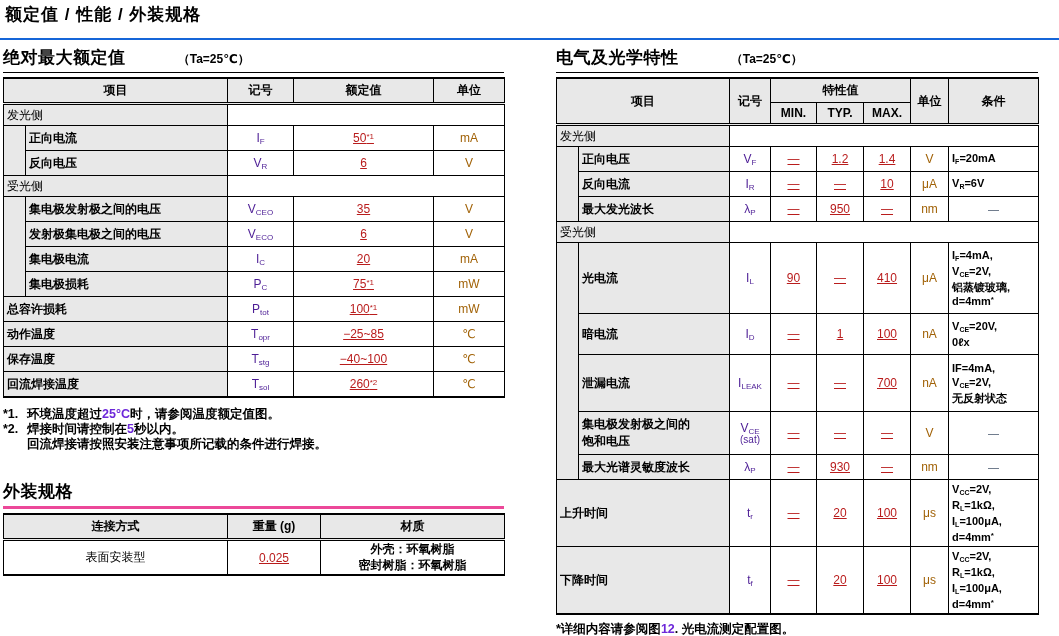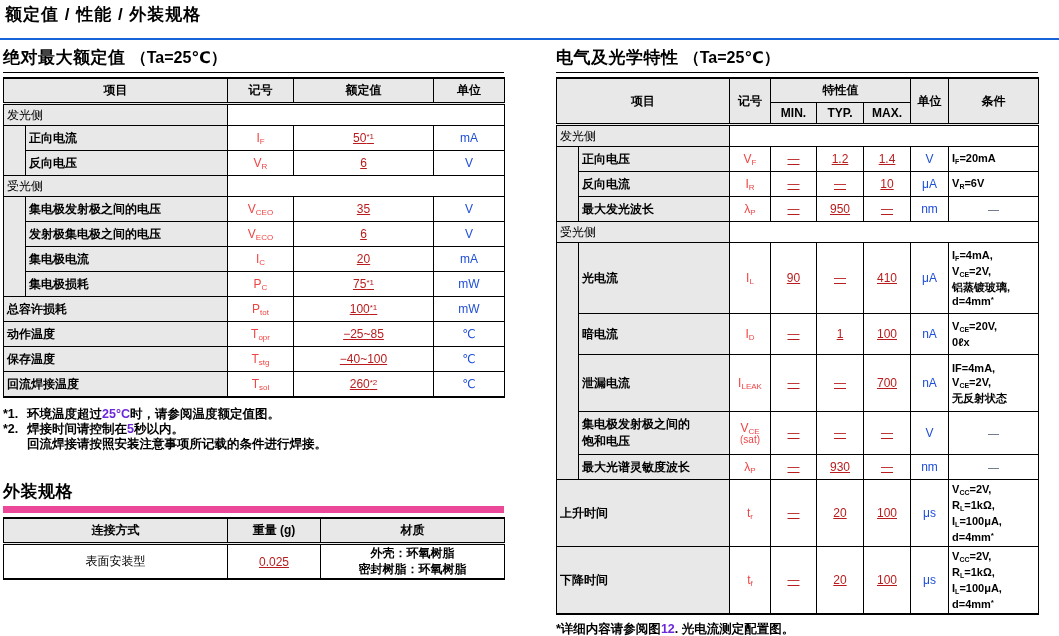--- a/index.html
+++ b/index.html
@@ -6,53 +6,53 @@
   body{
     width:1059px;height:636px;position:relative;background:#fff;
     font-family:"Liberation Sans","DejaVu Sans",sans-serif;color:#000;
     overflow:hidden;
   }
   .page-title{position:absolute;left:5px;top:3px;font-size:17px;font-weight:bold;letter-spacing:1px;}
   .title-rule{position:absolute;left:0;top:38px;width:1059px;height:2px;background:#1565D8;}
   .col-left{position:absolute;left:3px;top:44px;width:501px;}
   .col-right{position:absolute;left:556px;top:44px;width:482px;}
   .sec-heading{font-size:17px;font-weight:bold;border-bottom:1px solid #000;padding:2px 0 3px 0;margin-bottom:4px;letter-spacing:0.5px;}
-  .sec-heading .cond{font-size:16px;letter-spacing:0;}
+  .sec-heading .cond{font-size:12px;letter-spacing:0;margin-left:47px;}
   table{border-collapse:collapse;width:100%;table-layout:fixed;
         border-top:2px solid #000;border-bottom:2px solid #000;
         border-left:1px solid #000;border-right:1px solid #000;}
   th,td{border:1px solid #000;font-size:12px;padding:1px 3px;vertical-align:middle;}
   th{background:#E8E8E8;font-weight:bold;text-align:center;padding:3px 2px;}
   .dbl{border-bottom:3px double #000;}
   .strip{background:#E8E8E8;padding:0;}
   .lbl{background:#E8E8E8;font-weight:bold;text-align:left;}
   .seclbl{background:#E8E8E8;font-weight:normal;text-align:left;}
   .val{color:#b91c1c;text-align:center;text-decoration:underline;}
-  .unit{color:#1d4ed8;text-align:center;}
-  .sym{color:#ef4444;text-align:center;}
+  .unit{color:#a16207;text-align:center;}
+  .sym{color:#4c1d95;text-align:center;}
   .sym sub,.val sup{font-size:8px;}
   sub{font-size:8px;vertical-align:-2px;}
   sup{font-size:8px;vertical-align:3px;}
   .condc{font-weight:bold;font-size:11px;line-height:1.28;text-align:left;padding:2px 3px;}
   .condc sub{font-size:7px;}
   .dashc{color:#44546A;text-align:center;font-weight:normal;}
   tr.r20>td{height:18px;}
   tr.r22>td{height:20px;}
   tr.r23>td{height:22px;}
   tr.t36>td{height:36px;}
   tr.t38>td{height:38px;}
   tr.t50>td{height:52px;}
   tr.t64>td{height:62px;}
   tr.t70>td{height:66px;}
   .notes{margin-top:9px;font-size:12.5px;font-weight:bold;line-height:1.2;}
   .notes .row{display:flex;}
   .notes .marker{width:24px;flex:0 0 24px;}
   .hl{color:#6d28d9;}
   .note-cont{padding-left:24px;}
-  .pkg-heading{font-size:17px;font-weight:bold;border-bottom:7px solid #ec4899;padding:2px 0 3px 0;margin:26px 0 4px 0;letter-spacing:0.5px;}
+  .pkg-heading{font-size:17px;font-weight:bold;border-bottom:3px solid #ec4899;padding:2px 0 3px 0;margin:26px 0 4px 0;letter-spacing:0.5px;}
   .mat{font-weight:bold;text-align:center;font-size:12px;line-height:1.3;}
   .mount{font-weight:normal;text-align:center;}
   .elec-note{margin-top:6px;font-size:12.5px;font-weight:bold;}
   .symline2{display:block;font-size:10px;line-height:1;margin-top:-1px;}
 </style>
 </head>
 <body>
 
 <div class="page-title">额定值 / 性能 / 外装规格</div>
 <div class="title-rule"></div>

